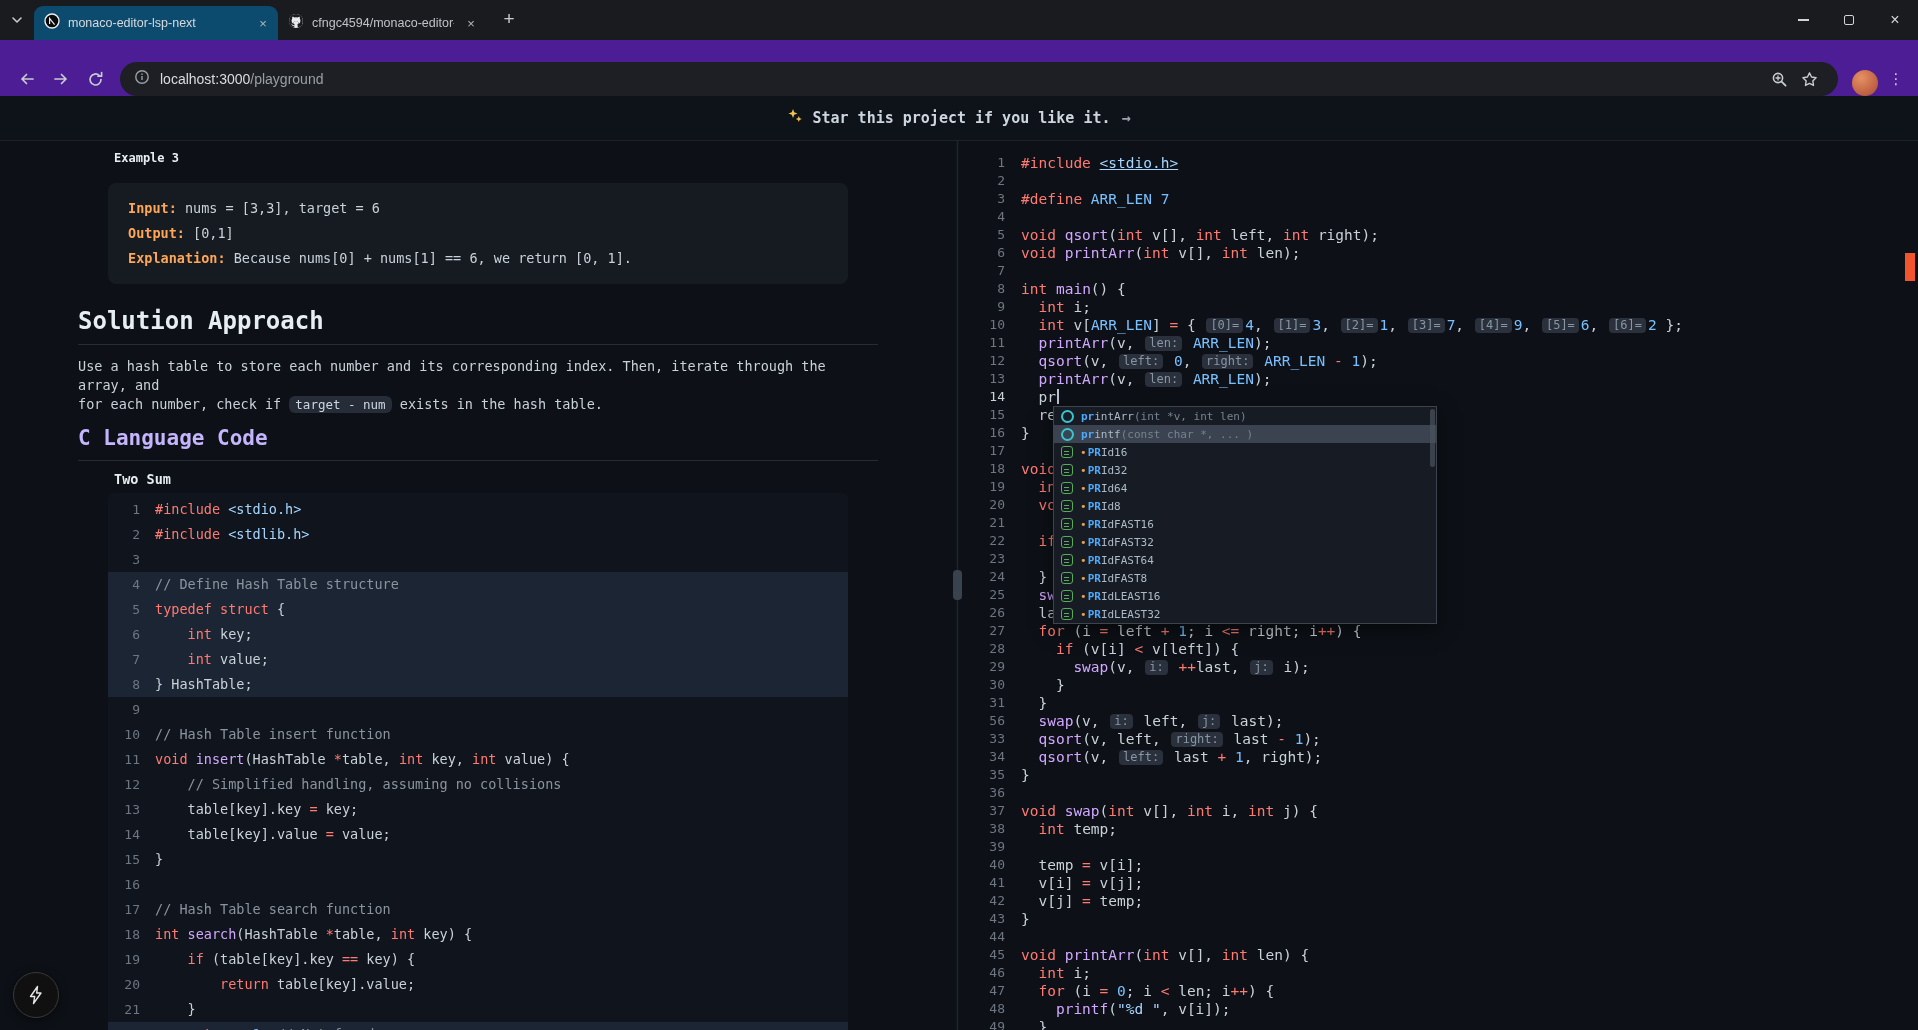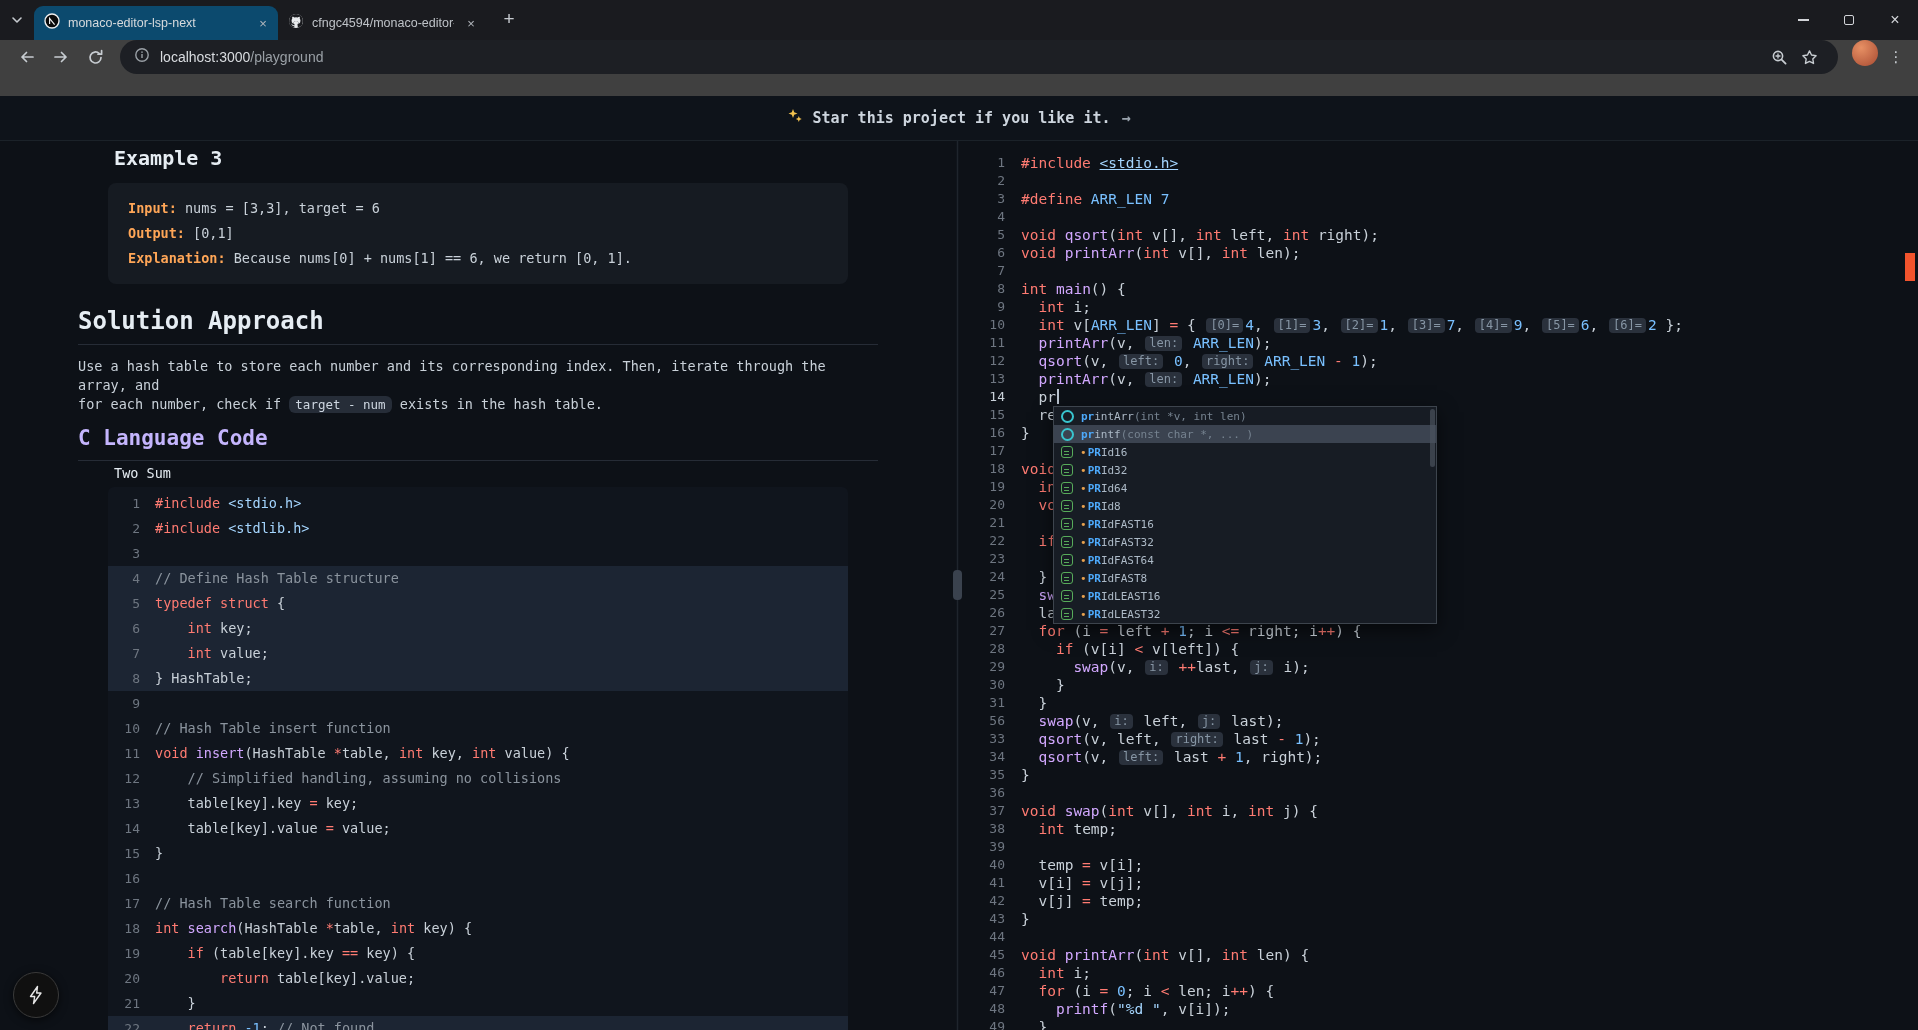--- a/index.html
+++ b/index.html
@@ -15,21 +15,21 @@
   .tab.inactive{width:208px}
   .tab .title{flex:1;font-size:12.5px;color:#d7dadd;white-space:nowrap;overflow:hidden;margin:0 8px;min-width:0}
   .tab.inactive .title{color:#bfc3c8}
   .tab .close{width:18px;height:18px;border-radius:50%;display:grid;place-items:center;color:#b3b7bd;font-size:13px;flex:0 0 auto}
   .newtab{margin:0 0 8px 10px;width:26px;height:26px;display:grid;place-items:center;color:#c6cacf;font-size:19px;border-radius:50%}
   .win-controls{position:absolute;right:0;top:0;height:40px;display:flex;align-items:stretch}
   .win-btn{width:46px;display:grid;place-items:center;color:#d2d4d8;font-size:14px}
   .wb-min{width:11px;height:1.5px;background:#d2d4d8}
   .wb-max{width:10px;height:10px;border:1.5px solid #d2d4d8;border-radius:2px}
 
-  .toolbar{height:56px;background:#404040;display:flex;align-items:flex-start;padding:0 10px}
+  .toolbar{height:56px;background:#4c1d95;display:flex;align-items:flex-end;padding:0 10px}
   .nav-btn{width:34px;height:34px;display:grid;place-items:center;border-radius:50%;flex:0 0 auto}
   .omnibox{flex:1;height:34px;background:#1d1f24;border-radius:17px;display:flex;align-items:center;padding:0 14px;margin:0 8px;min-width:0}
   .omnibox .url{font-size:14px;margin-left:10px;white-space:nowrap}
   .url .host{color:#d9dce0}
   .url .path{color:#9aa0a6}
   .ombx-spacer{flex:1}
   .ombx-icon{width:30px;height:30px;display:grid;place-items:center;flex:0 0 auto}
   .avatar{width:26px;height:26px;border-radius:50%;background:radial-gradient(circle at 35% 30%,#e república,#a84b32);background:radial-gradient(circle at 35% 30%,#e79064,#a84b32);margin:0 6px;flex:0 0 auto}
   .kebab{width:24px;height:34px;display:grid;place-items:center;color:#c7ccd1;font-size:15px;flex:0 0 auto}
 
@@ -37,29 +37,29 @@
   .page{height:942px;position:relative;background:#0d1117}
   .banner{height:45px;display:flex;align-items:center;justify-content:center;gap:9px;
     background:#0e131a;border-bottom:1px solid rgba(110,118,129,.15);
     color:#cdd5de;font-size:15px;font-weight:700}
   .banner .arrow{color:#9aa4ae;margin-left:2px}
   .content{height:897px;display:flex;position:relative}
 
   
   .doc-pane{width:956px;height:100%;overflow:hidden;padding:6px 0 0 78px;color:#c9d1d9}
   .doc-inner{width:800px}
-  .h-ex{font-size:20px;line-height:22px;color:#e6edf3;margin-left:36px}
+  .h-ex{font-size:12px;line-height:22px;color:#e6edf3;margin-left:36px}
   .example-block{margin:14px 0 0 30px;width:740px;background:#161b22;border-radius:8px;padding:13px 20px;font-size:13.5px}
   .example-block .row{line-height:25px;white-space:pre}
   .ex-label{color:#ffa657;font-weight:700}
   .h2{font-size:24px;line-height:30px;color:#e6edf3;margin-top:22px;padding-bottom:8px;border-bottom:1px solid #262c36}
   .para{margin-top:12px;font-size:13.5px;line-height:19px;color:#c9d1d9}
   .inline-code{background:#262d38;border-radius:6px;padding:1px 6px;font-size:12.5px;color:#cdd6e0}
   .h2b{font-size:21px;line-height:27px;color:#c4b5fd;margin-top:11px;padding-bottom:8px;border-bottom:1px solid #262c36}
-  .code-label{margin:4px 0 0 36px;font-size:13.5px;font-weight:400;color:#e6edf3}
+  .code-label{margin:10px 0 0 36px;font-size:13.5px;font-weight:700;color:#e6edf3}
   .doc-code{margin:6px 0 0 30px;width:740px;background:#10151d;border-radius:6px;padding:4px 0}
   .doc-code .code-row{display:flex;height:25px;line-height:25px;font-size:13.5px}
   .doc-code .code-row.hl{background:#1c2533}
   .doc-code .ln{width:32px;text-align:right;color:#6e7681;flex:0 0 auto;font-size:13px}
   .doc-code .code-text{margin-left:15px;white-space:pre}
 
   
   .divider{width:3px;background:#10151c;position:relative;flex:0 0 auto}
   .divider::after{content:"";position:absolute;left:1px;top:0;bottom:0;width:1px;background:#1f252d}
   .divider .handle{position:absolute;left:-3px;top:429px;width:9px;height:30px;border-radius:4px;background:#3a424e;z-index:3}

